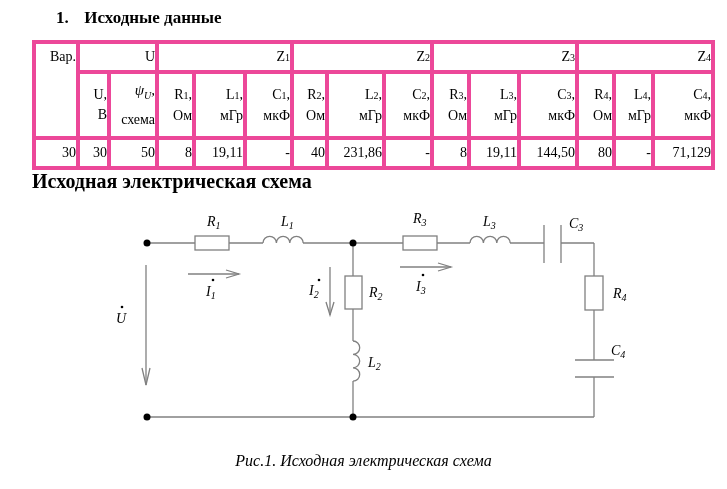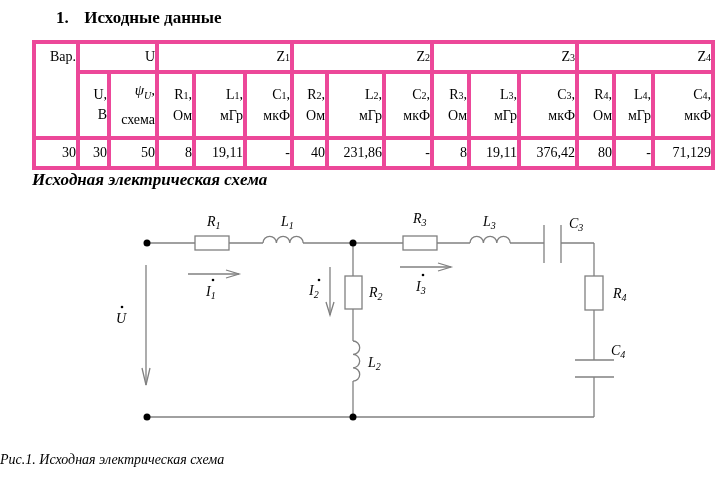--- a/index.html
+++ b/index.html
@@ -10,24 +10,24 @@
   table.data { position:absolute; left:32px; top:40px; border-collapse:collapse;
                font-size:14px; table-layout:fixed; }
   table.data td { border:4px solid #ec4899; text-align:right; padding:0; line-height:18px; }
   table.data tr.r1 td { height:26px; }
   table.data tr.r2 td { height:62px; vertical-align:middle; }
   table.data tr.r3 td { height:26px; }
   .vt { display:block; line-height:20px; }
   .sub { font-size:10px; vertical-align:baseline; }
   .psi { font-style:italic; font-size:15px; }
   .psi sub { font-size:10px; }
-  .h2 { position:absolute; left:32px; top:170px; font-size:17px; font-weight:bold;font-style:italic; }
+  .h2 { position:absolute; left:32px; top:170px; font-size:20px; font-weight:bold; }
   svg.schema { position:absolute; left:0; top:195px; }
-  .cap { position:absolute; left:0; width:727px; top:452px; 
-         font-style:italic; font-size:14px; }
+  .cap { position:absolute; left:0; width:727px; top:452px; text-align:center;
+         font-style:italic; font-size:16px; }
   svg text { font-family:"Liberation Serif", "DejaVu Serif", serif; font-style:italic; }
 </style>
 </head>
 <body>
 
 <div class="h1">
   <span class="num">1.</span>
   <span>Исходные данные</span>
 </div>
 
@@ -121,21 +121,21 @@
     <td>30</td>
     <td>50</td>
     <td>8</td>
     <td>19,11</td>
     <td>-</td>
     <td>40</td>
     <td>231,86</td>
     <td>-</td>
     <td>8</td>
     <td>19,11</td>
-    <td>376,42</td>
+    <td>144,50</td>
     <td>80</td>
     <td>-</td>
     <td>71,129</td>
   </tr>
 </tbody>
   </table>
 
 <div class="h2">Исходная электрическая схема</div>
 
 <svg class="schema" width="727" height="250" viewBox="0 0 727 250">

